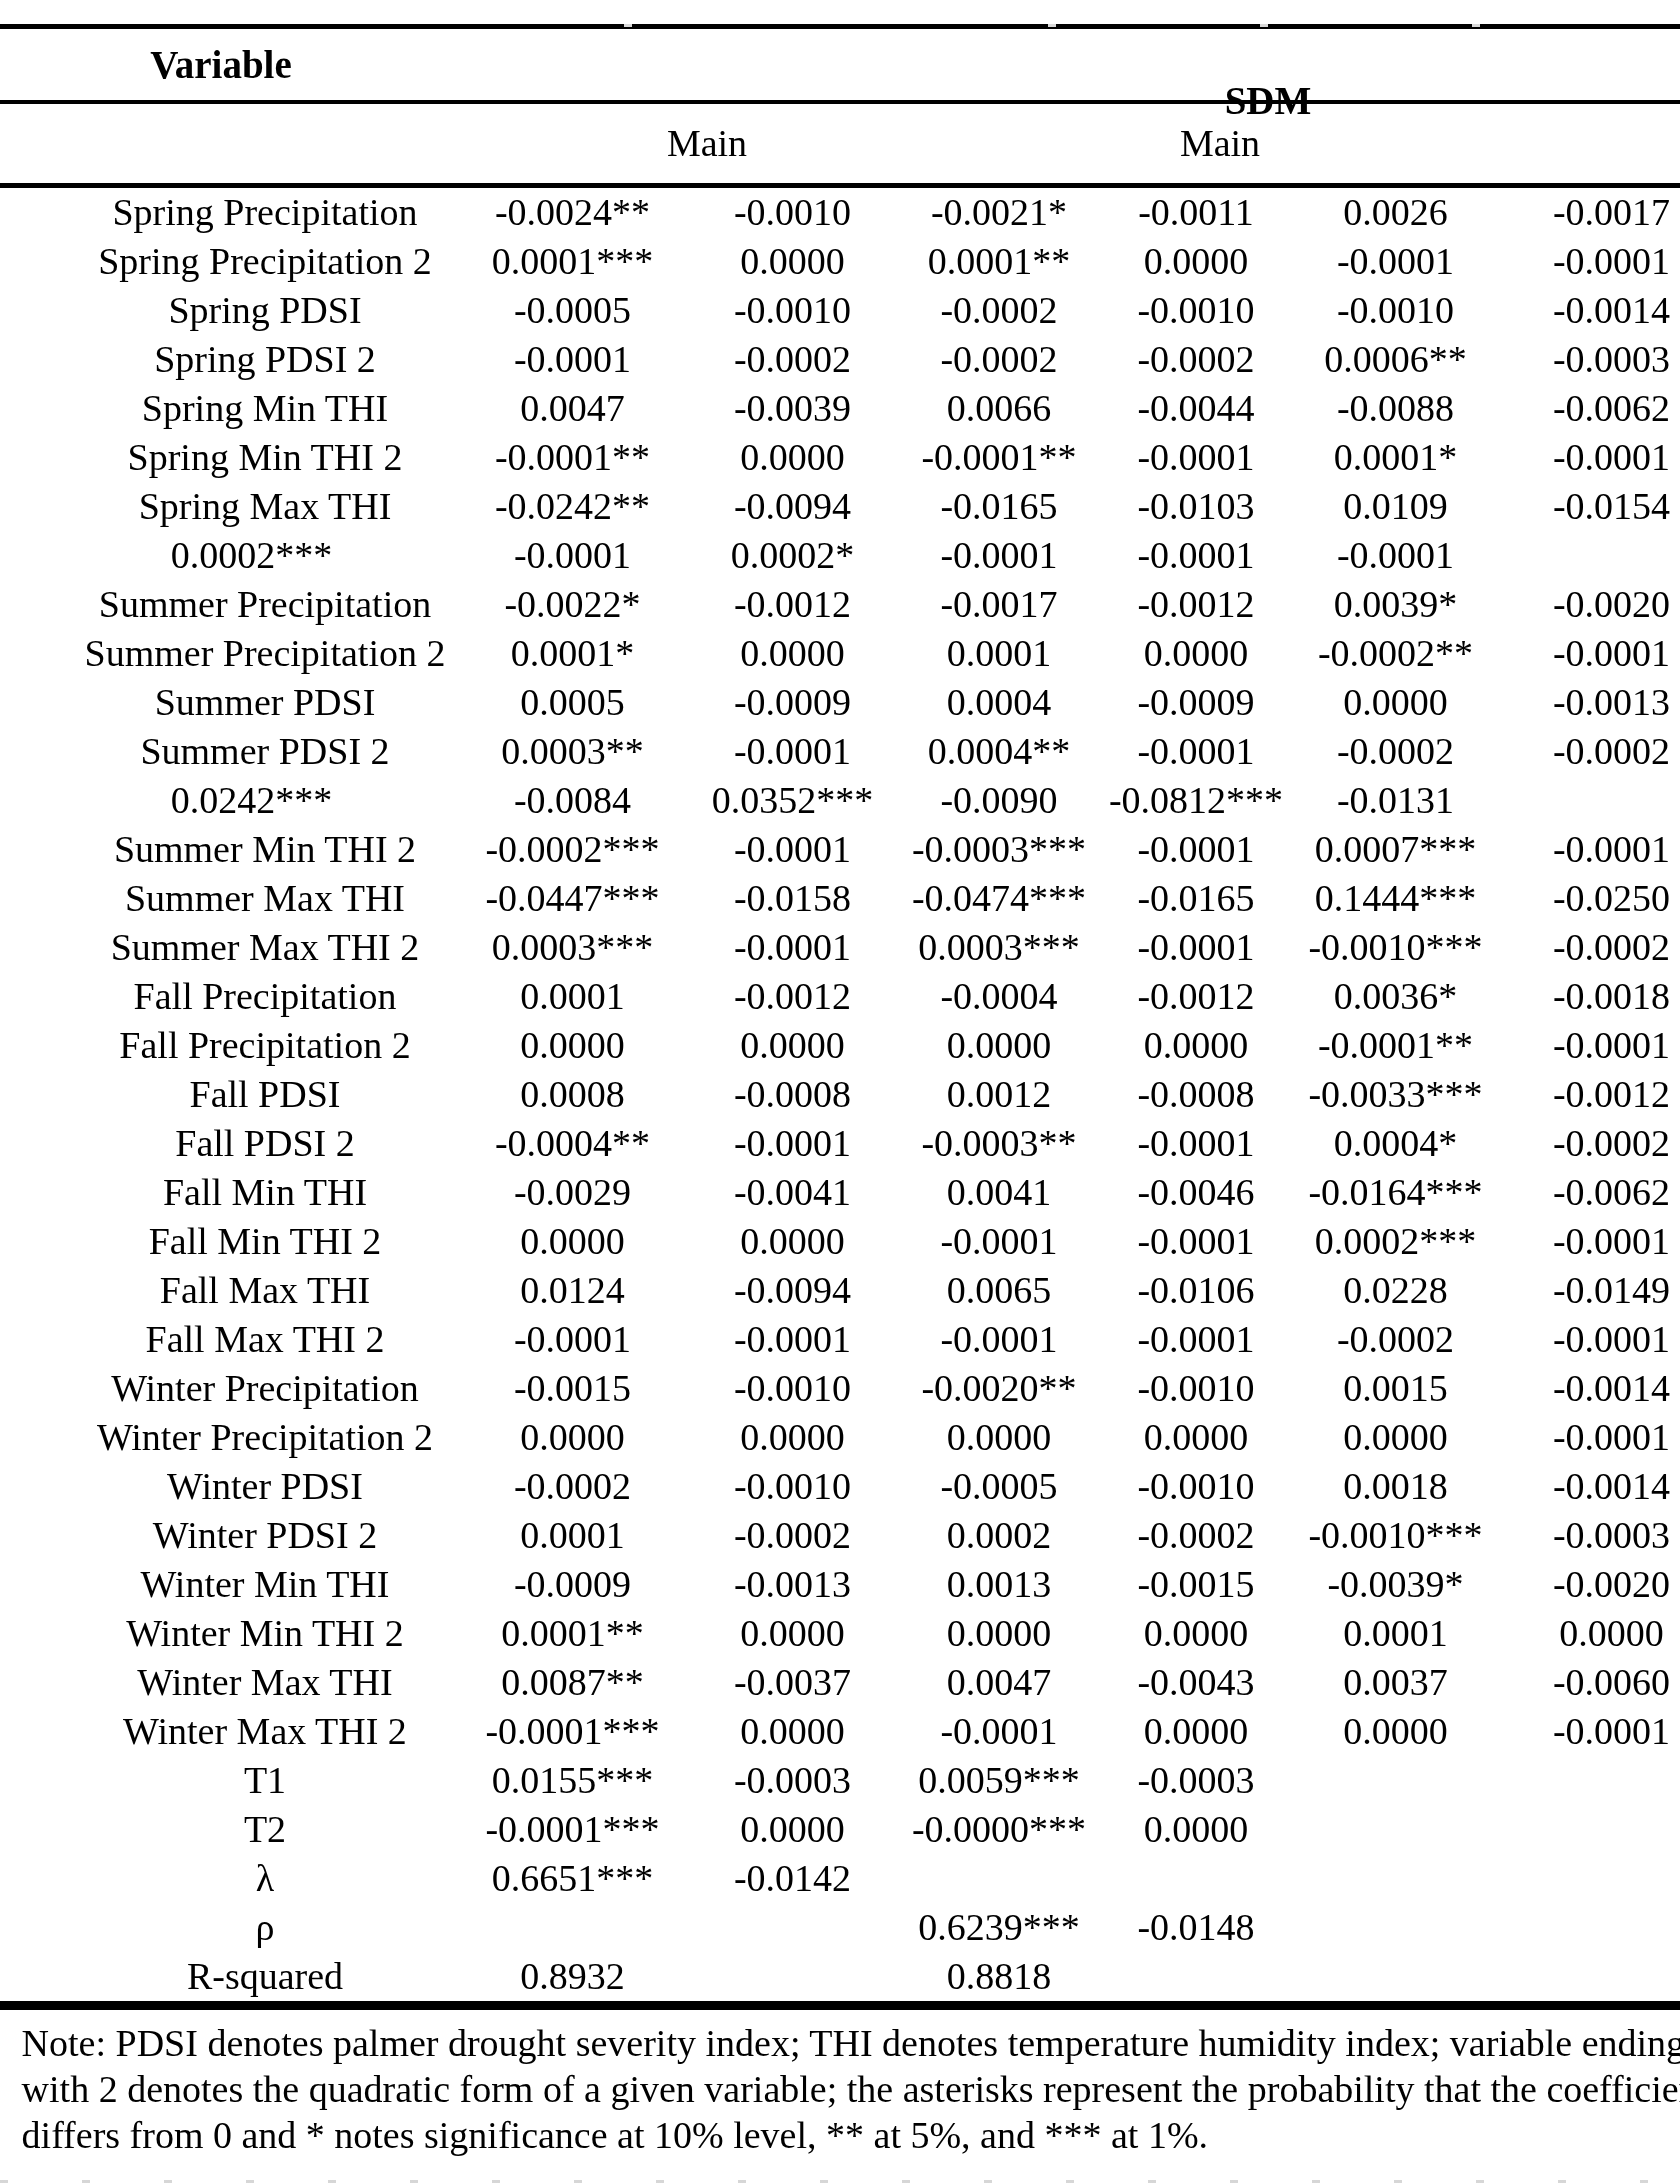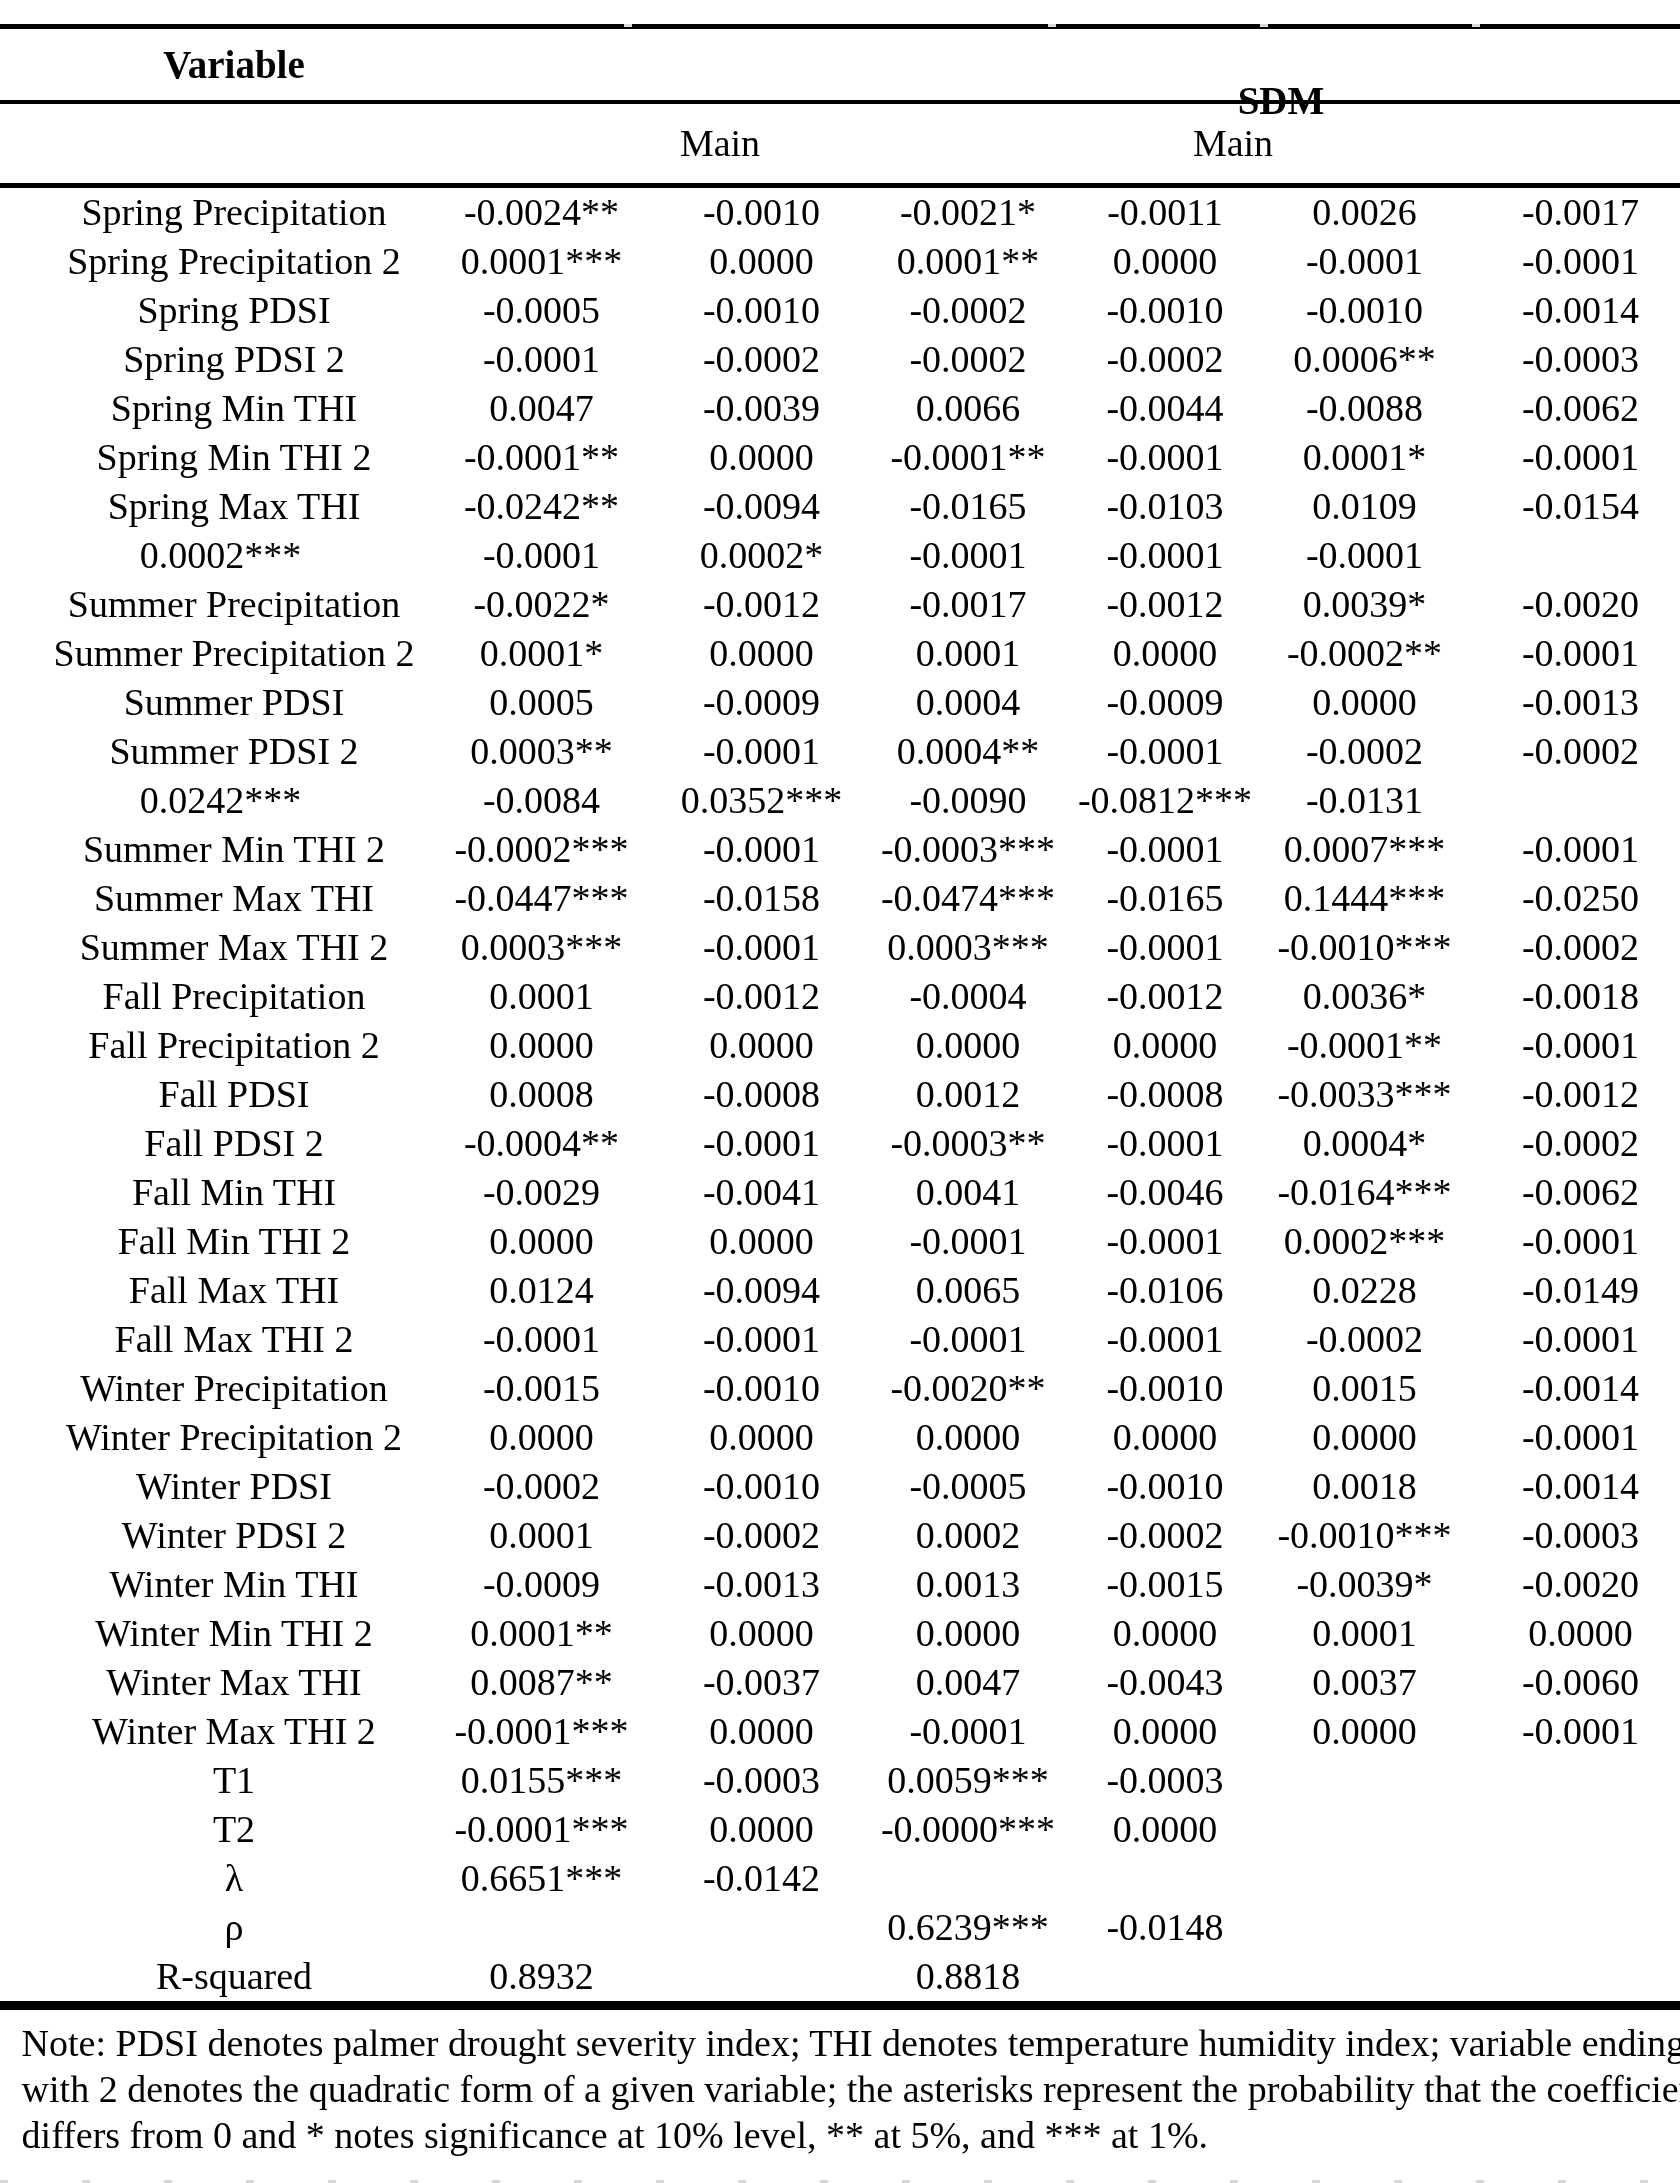--- a/index.html
+++ b/index.html
@@ -9,21 +9,20 @@
     height:2183px;
     background:#fff;
     color:#000;
     font-family:"Liberation Serif","DejaVu Serif",serif;
     overflow:hidden;
   }
   .grid{
     display:grid;
     grid-template-columns:415px 227px 213px 200px 194px 205px 227px;
     width:1424px;
-    padding-left:13px;
   }
   .cell{text-align:center;white-space:nowrap;}
   .rule{width:1680px;background:#000;}
   .rule-top{height:4.9px;position:relative;}
   .rule-mid{height:4.3px;}
   .rule-mid2{height:4.9px;}
   .rule-bottom{height:9.2px;}
   .spacer-top{height:24px;position:relative;}
   
   .notch{
@@ -32,21 +31,21 @@
     background:#d9d9d9;
     top:0;
   }
   .hdr1{height:71px;line-height:71px;font-size:39px;font-weight:bold;}
   .hdr2{height:79px;line-height:79px;font-size:38px;font-weight:normal;gap:48px;}
   .col-variable{grid-column:1;padding-left:27px;}
   .span-sem{grid-column:2/4;}
   .span-sdm{grid-column:4/8;margin-top:36px;}
   .span-sdm-main{grid-column:4/6;}
   .span-wx{grid-column:6/8;text-decoration:underline;}
-  .row{height:49px;line-height:49px;font-size:38px;}
+  .row{height:49px;line-height:49px;font-size:38px;margin-left:44px;}
   .note{
     margin:9.7px 16px 0 21.6px;
     font-size:38px;
     line-height:46px;
   }
   .note-line{white-space:nowrap;}
   
   .bottom-artifact{
     position:absolute;
     left:0;right:0;bottom:0;

